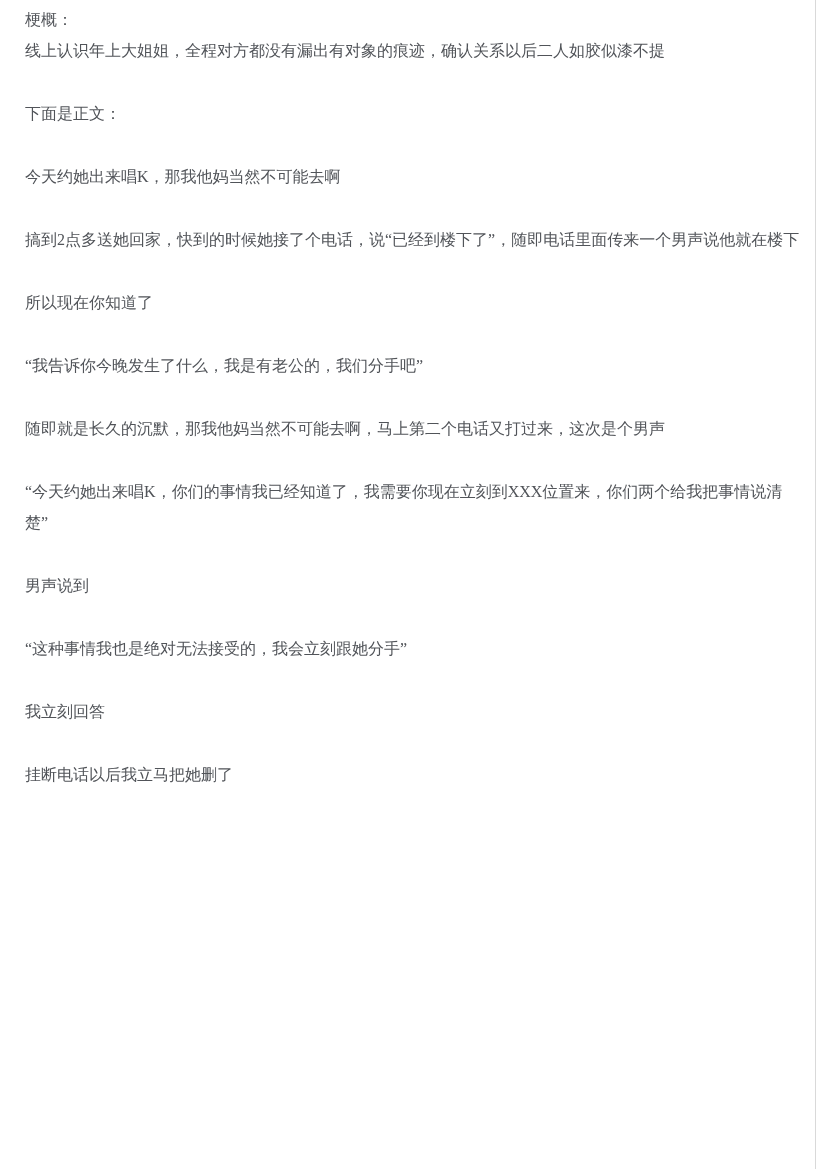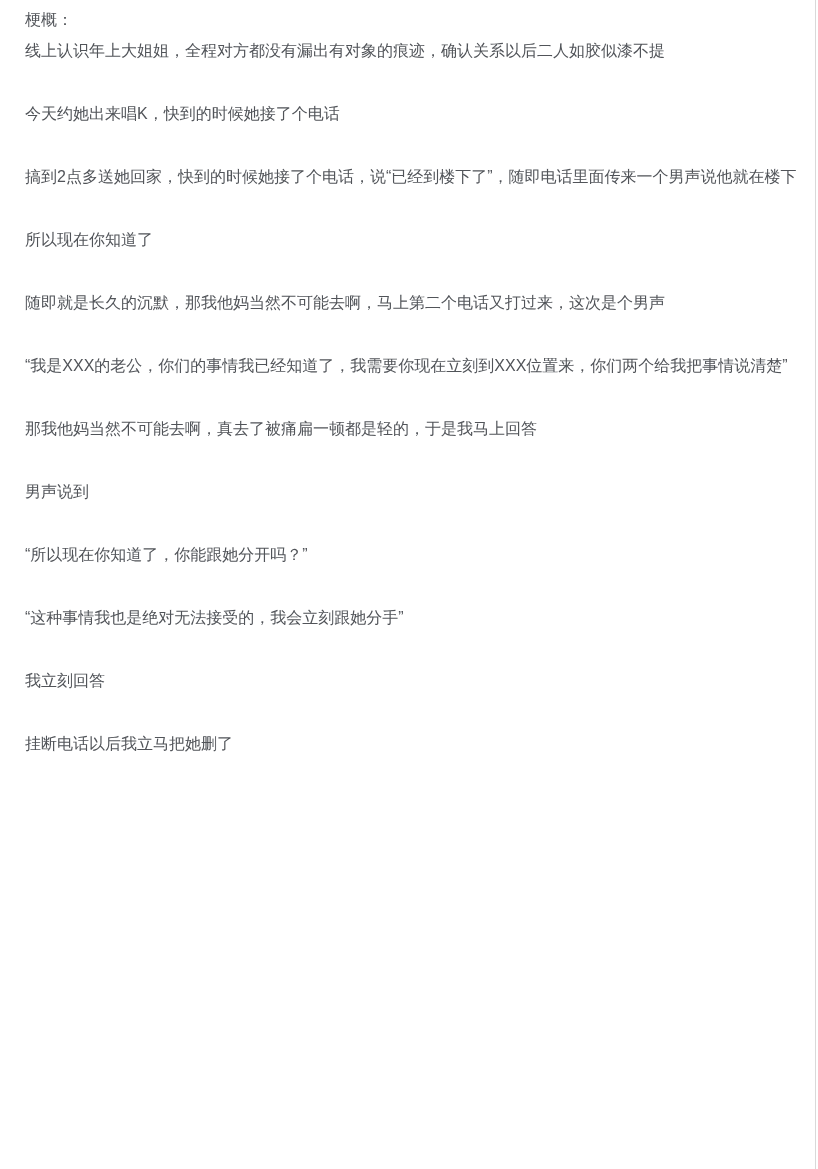--- a/index.html
+++ b/index.html
@@ -6,21 +6,21 @@
     margin: 0;
     padding: 0;
     background: #ffffff;
   }
   .page {
     position: relative;
     width: 818px;
     height: 1169px;
     background: #ffffff;
     overflow: hidden;
-    font-family: Liberation Sans, sans-serif;
+    font-family: Liberation Serif, serif;
   }
   .page-right-border {
     position: absolute;
     top: 0;
     left: 815px;
     width: 1px;
     height: 100%;
     background: #d9d9d9;
   }
   .article {
@@ -37,26 +37,26 @@
     letter-spacing: 0;
   }
 </style>
 </head>
 <body>
 
 <div class="page">
   <main class="article">
       <p class="para">梗概：
 线上认识年上大姐姐，全程对方都没有漏出有对象的痕迹，确认关系以后二人如胶似漆不提</p>
-      <p class="para">今天约她出来唱K，快到的时候她接了个电话</p>
+      <p class="para">下面是正文：</p>
+      <p class="para">今天约她出来唱K，那我他妈当然不可能去啊</p>
       <p class="para">搞到2点多送她回家，快到的时候她接了个电话，说“已经到楼下了”，随即电话里面传来一个男声说他就在楼下</p>
       <p class="para">所以现在你知道了</p>
+      <p class="para">“我告诉你今晚发生了什么，我是有老公的，我们分手吧”</p>
       <p class="para">随即就是长久的沉默，那我他妈当然不可能去啊，马上第二个电话又打过来，这次是个男声</p>
-      <p class="para">“我是XXX的老公，你们的事情我已经知道了，我需要你现在立刻到XXX位置来，你们两个给我把事情说清楚”</p>
-      <p class="para">那我他妈当然不可能去啊，真去了被痛扁一顿都是轻的，于是我马上回答</p>
+      <p class="para">“今天约她出来唱K，你们的事情我已经知道了，我需要你现在立刻到XXX位置来，你们两个给我把事情说清楚”</p>
       <p class="para">男声说到</p>
-      <p class="para">“所以现在你知道了，你能跟她分开吗？”</p>
       <p class="para">“这种事情我也是绝对无法接受的，我会立刻跟她分手”</p>
       <p class="para">我立刻回答</p>
       <p class="para">挂断电话以后我立马把她删了</p>
     </main>
   <div class="page-right-border"></div>
 </div>
 
 </body></html>

